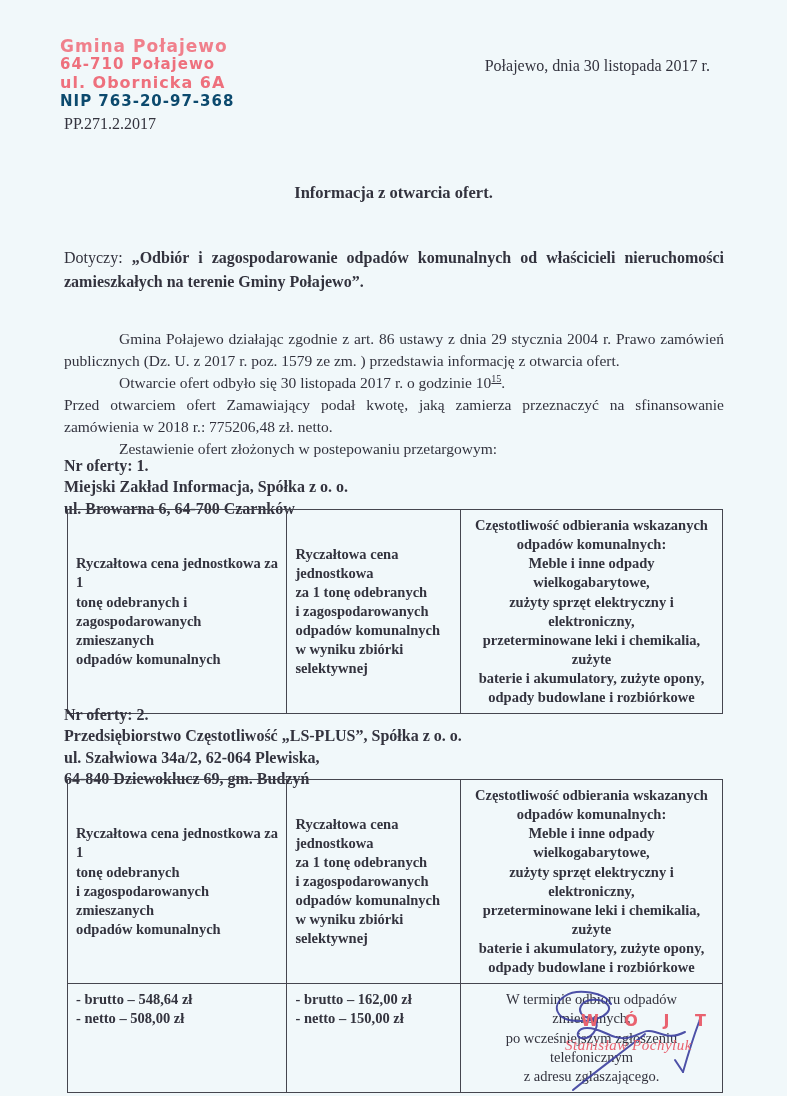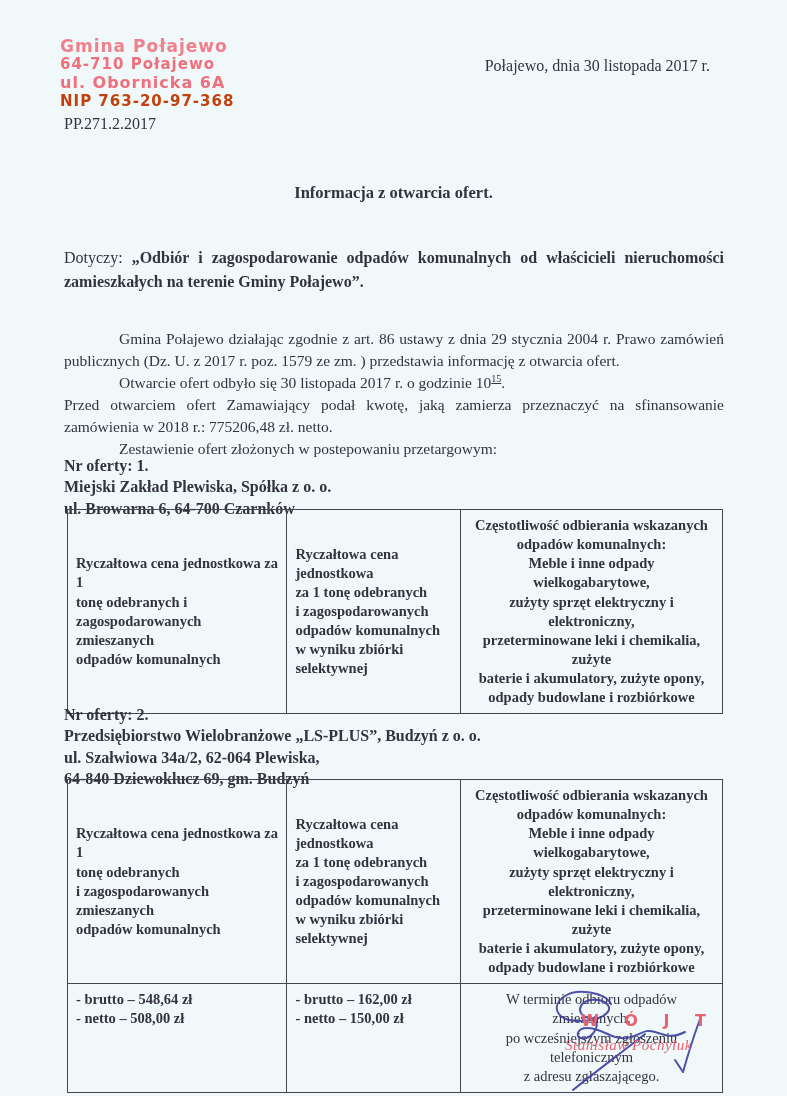--- a/index.html
+++ b/index.html
@@ -21,21 +21,21 @@
     position: absolute;
     left: 60px; top: 36px;
     font-family: "DejaVu Sans", sans-serif;
     line-height: 1.18;
     letter-spacing: 1px;
     filter: blur(0.3px);
   }
   .stamp .l1 { color: #f0808c; font-size: 17px; font-weight: bold; }
   .stamp .l2 { color: #ee707d; font-size: 15px; font-weight: bold; }
   .stamp .l3 { color: #ee707d; font-size: 16px; font-weight: bold; }
-  .stamp .l4 { color: #c2410c; font-size: 15px; font-weight: bold; }
+  .stamp .l4 { color: #0c4a6e; font-size: 15px; font-weight: bold; }
   .dateline {
     position: absolute;
     right: 77px; top: 57px;
     font-size: 16px;
   }
   .reference {
     position: absolute;
     left: 64px; top: 115px;
     font-size: 16px;
   }
@@ -150,21 +150,21 @@
 
   <div class="body-block">
     <p class="indent">Gmina Połajewo działając zgodnie z art. 86 ustawy z dnia 29 stycznia 2004 r. Prawo zamówień publicznych (Dz. U. z 2017 r. poz. 1579 ze zm. ) przedstawia informację z otwarcia ofert.</p>
     <p class="indent"><span>Otwarcie ofert odbyło się 30 listopada 2017 r. o godzinie 10</span><sup class="hour"><u>15</u></sup><span>.</span></p>
     <p>Przed otwarciem ofert Zamawiający podał kwotę, jaką zamierza przeznaczyć na sfinansowanie zamówienia w 2018 r.: 775206,48 zł. netto.</p>
     <p class="indent">Zestawienie ofert złożonych w postepowaniu przetargowym:</p>
   </div>
 
   <div class="offer-heading offer1-heading">
     <div>Nr oferty: 1.</div>
-    <div>Miejski Zakład Plewiska, Spółka z o. o.</div>
+    <div>Miejski Zakład Informacja, Spółka z o. o.</div>
     <div>ul. Browarna 6, 64-700 Czarnków</div>
   </div>
 
   <table class="offers-table table1">
     <tbody>
         <tr>
       <td class="c1 hdr">Ryczałtowa cena jednostkowa za 1
 tonę odebranych i
 zagospodarowanych zmieszanych
 odpadów komunalnych</td>
@@ -179,21 +179,21 @@
 zużyty sprzęt elektryczny i elektroniczny,
 przeterminowane leki i chemikalia, zużyte
 baterie i akumulatory,  zużyte opony,
 odpady budowlane i rozbiórkowe</td>
     </tr>
   </tbody>
     </table>
 
   <div class="offer-heading offer2-heading">
     <div>Nr oferty: 2.</div>
-    <div>Przedsiębiorstwo Wielobranżowe „LS-PLUS”, Budzyń z o. o.</div>
+    <div>Przedsiębiorstwo Częstotliwość „LS-PLUS”, Spółka z o. o.</div>
     <div>ul. Szałwiowa 34a/2, 62-064 Plewiska,</div>
     <div>64-840 Dziewoklucz 69, gm. Budzyń</div>
   </div>
 
   <table class="offers-table table2">
     <tbody>
         <tr>
       <td class="c1 hdr">Ryczałtowa cena jednostkowa za 1
 tonę odebranych
 i zagospodarowanych zmieszanych

